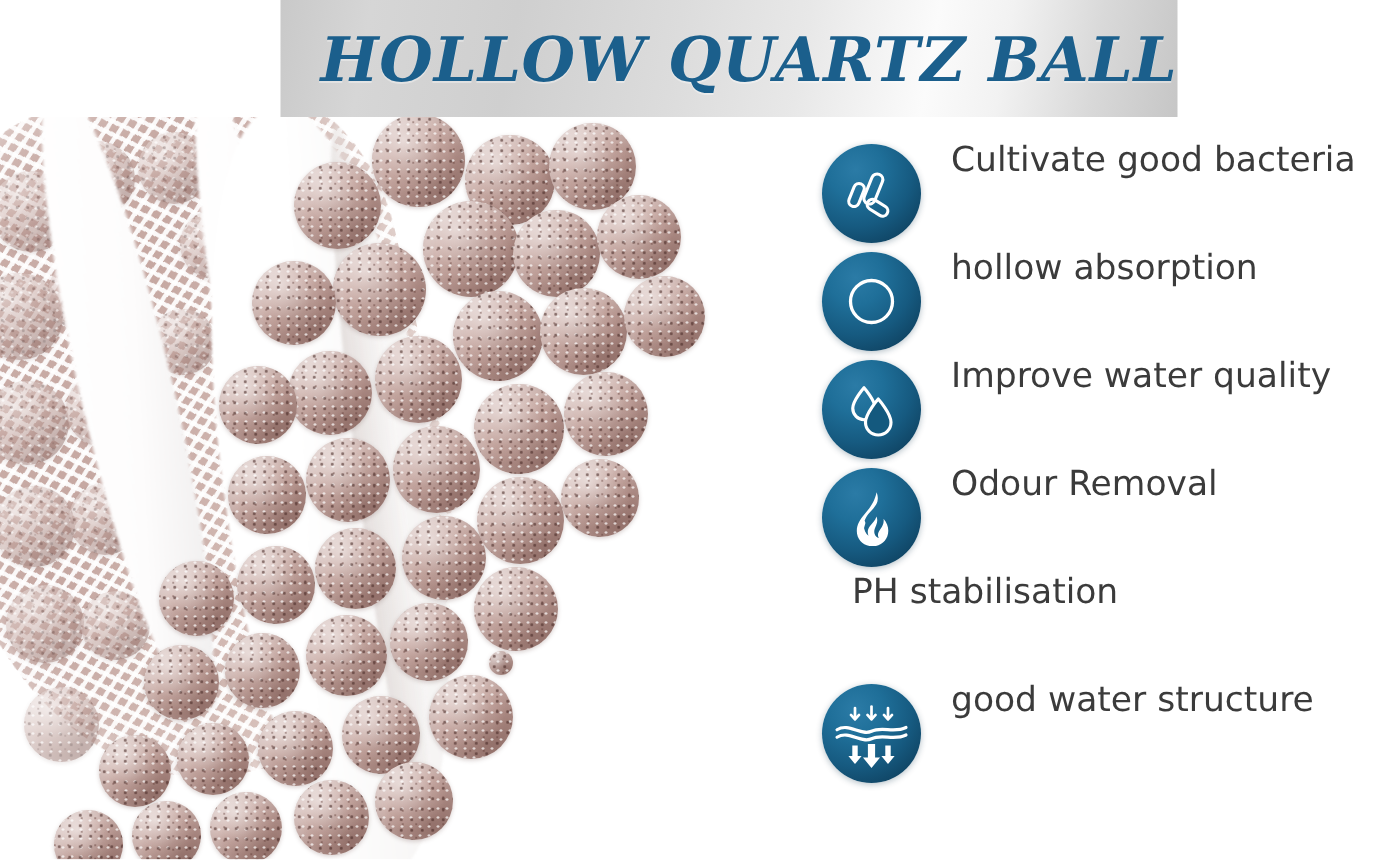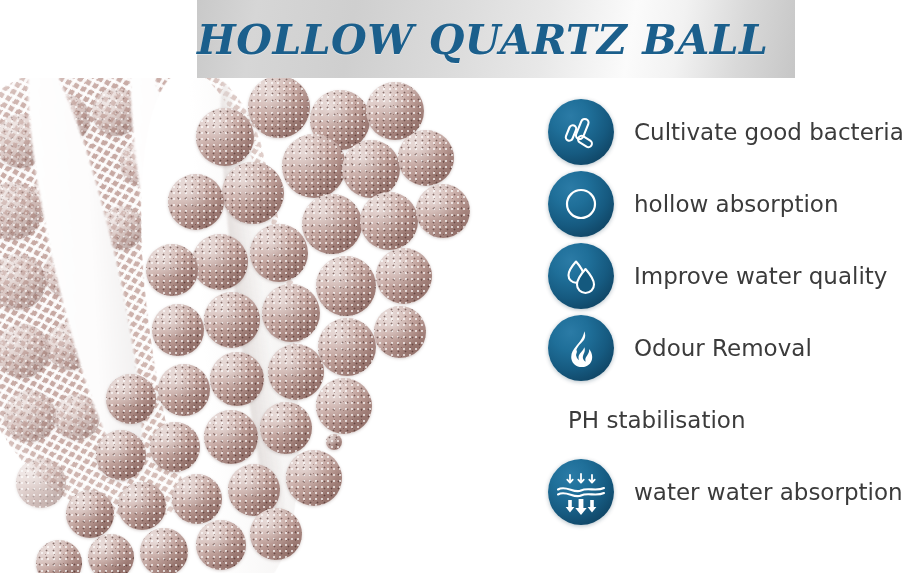--- a/index.html
+++ b/index.html
@@ -12,37 +12,37 @@
     width: 922px;
     height: 573px;
     background: #ffffff;
     overflow: hidden;
     font-family: "DejaVu Sans", sans-serif;
   }
 
   
   .title-banner {
     position: absolute;
-    left: 197px;
+    left: 187px;
     top: 0px;
     width: 598px;
     height: 78px;
     background: linear-gradient(100deg,
         #c9c9c9 0%,
         #d6d6d6 10%,
         #cfcfcf 26%,
         #dcdcdc 44%,
         #e8e8e8 58%,
         #fbfbfb 72%,
         #f2f2f2 80%,
         #d9d9d9 90%,
         #c6c6c6 100%);
     display: flex;
     align-items: center;
-    justify-content: flex-start;
+    justify-content: flex-end;
   }
   .title-text {
     font-family: "DejaVu Serif", serif;
     font-weight: bold;
     font-style: italic;
     font-size: 41px;
     letter-spacing: 0.5px;
     color: #1b5f8c;
     white-space: nowrap;
     line-height: 1;
@@ -151,21 +151,20 @@
   .features {
     position: absolute;
     left: 548px;
     top: 96px;
     width: 374px;
   }
   .feature-row {
     position: relative;
     height: 72px;
     display: flex;
-    align-items: center;
   }
   .feature-icon {
     position: relative;
     flex: 0 0 auto;
     width: 66px;
     height: 66px;
     border-radius: 50%;
     background: radial-gradient(circle at 34% 26%, #2b7ba6 0%, #1f6f99 28%, #165a80 58%, #0e3f5d 88%, #0b3450 100%);
     box-shadow: 0 1px 4px rgba(10,45,68,0.30);
     display: flex;
@@ -332,17 +331,17 @@
             <path d="M4 24.5 C12 19.5 20 29 27 25.5 C34 22 42 27 50 23"></path>
             <path d="M4 29.5 C12 24.5 20 34 27 30.5 C34 27 42 32 50 28"></path>
           </g>
           <g fill="#ffffff">
             <path d="M14.2 35 h3.6 v7 h2.6 l-4.4 5.4 l-4.4 -5.4 h2.6 z"></path>
             <path d="M24.6 34 h4.8 v9 h3.3 l-5.7 7 l-5.7 -7 h3.3 z"></path>
             <path d="M36.2 35 h3.6 v7 h2.6 l-4.4 5.4 l-4.4 -5.4 h2.6 z"></path>
           </g>
         </svg>
       </div>
-      <div class="feature-label">water water absorption</div>
+      <div class="feature-label">good water structure</div>
     </div>
 
   </div>
 </div>
 
 </body></html>

